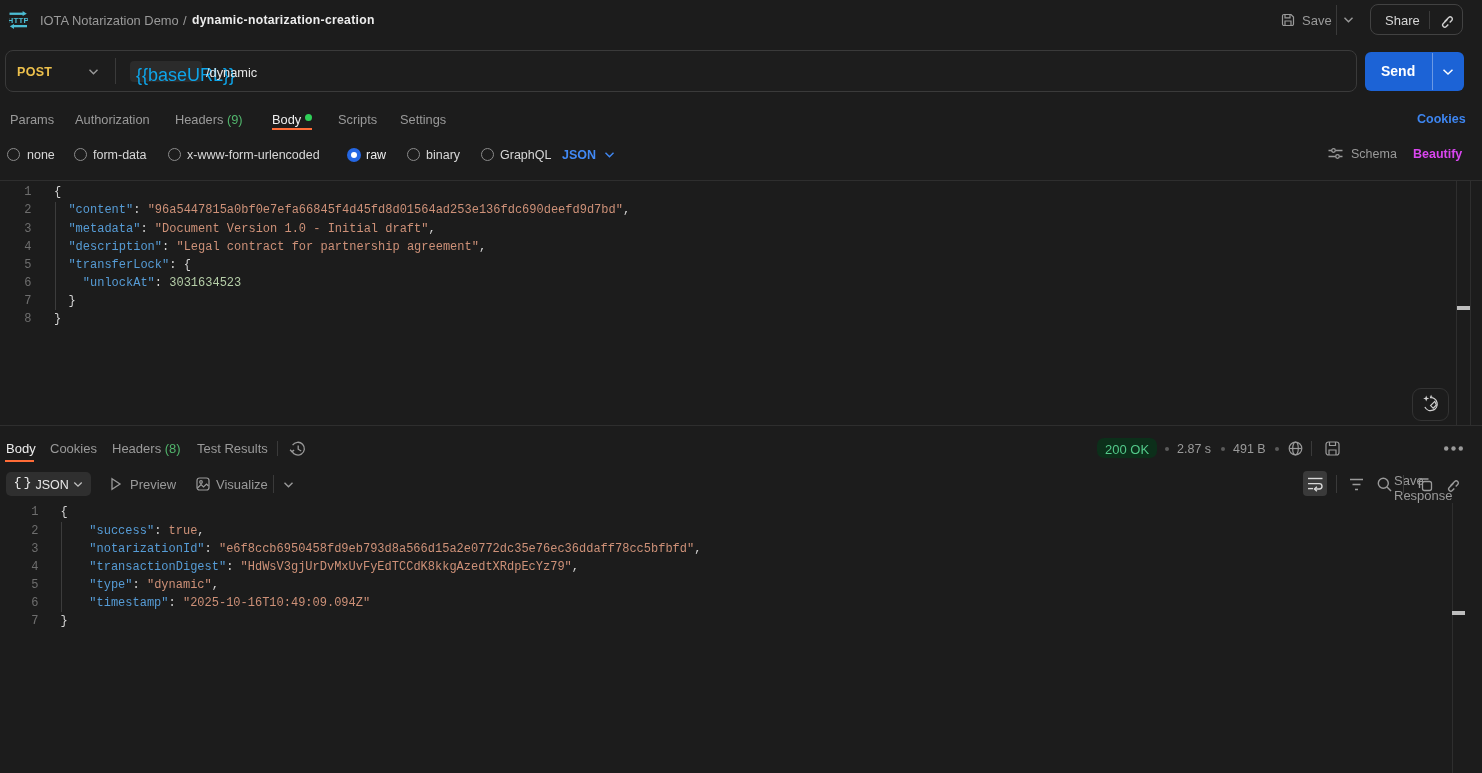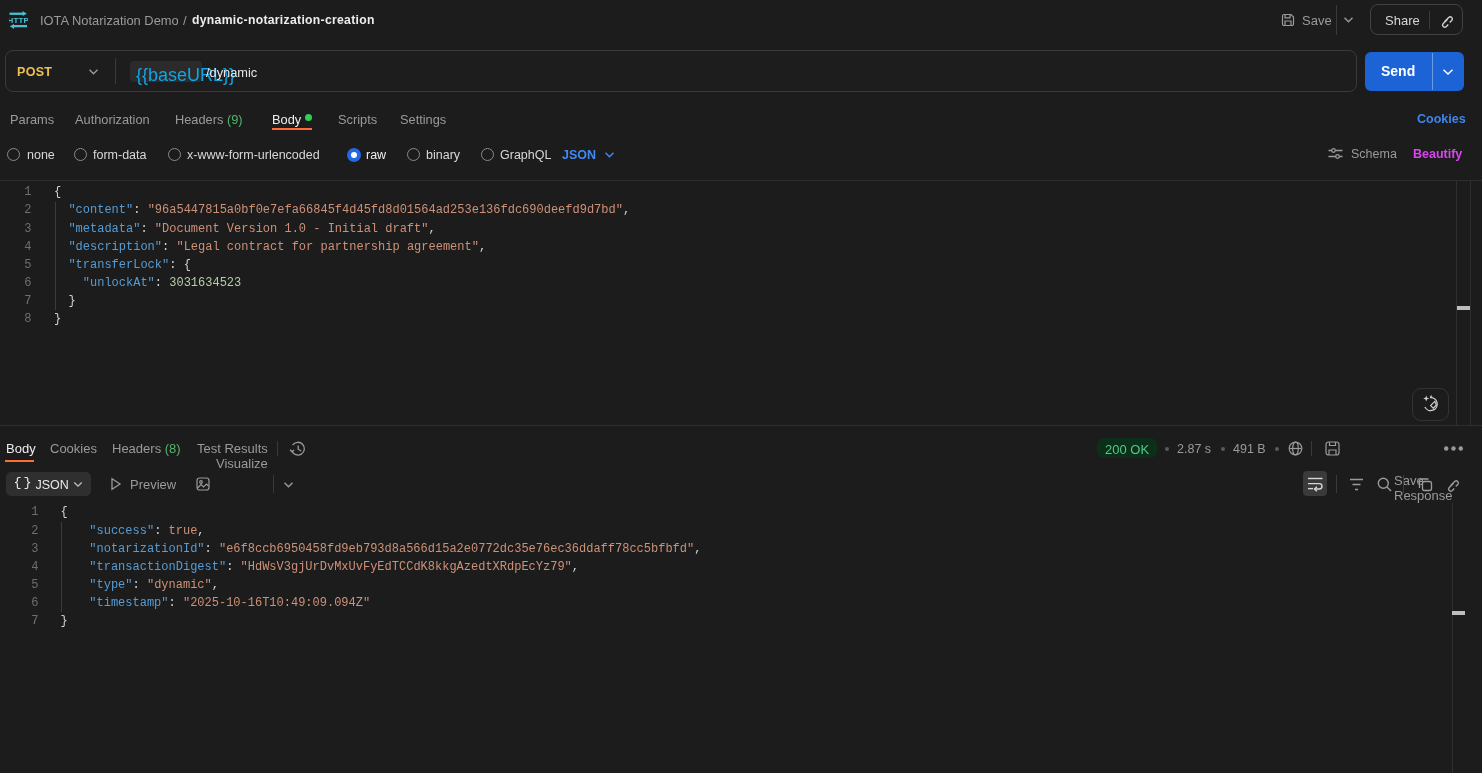--- a/index.html
+++ b/index.html
@@ -182,21 +182,21 @@
   </svg>
 <svg class="abs" style="left:110px;top:477px;" width="12" height="14" viewBox="0 0 12 14" fill="none" stroke="#9a9a9a" stroke-width="1.3">
     <path d="M2 1.8 L10 7 L2 12.2 z"></path>
   </svg>
 <div class="abs gray" style="left:130px;top:477px;font-size:13px;">Preview</div>
 <svg class="abs" style="left:196px;top:477px;" width="14" height="14" viewBox="0 0 14 14" fill="none" stroke="#9a9a9a" stroke-width="1.2">
   <rect x="1" y="1" width="12" height="12" rx="2.5"></rect>
   <circle cx="5" cy="5" r="1.3"></circle>
   <path d="M1.5 11 l3.5-3.5 2.5 2.5 3-3 2 2"></path>
 </svg>
-<div class="abs gray" style="left:216px;top:456px;font-size:13px;">Visualize</div>
+<div class="abs gray" style="left:216px;top:477px;font-size:13px;">Visualize</div>
 <div class="abs" style="left:273px;top:475px;width:1px;height:18px;background:#3a3a3a;"></div>
 <svg class="abs" style="left:283px;top:481px;" width="11" height="8" viewBox="0 0 11 8" fill="none" stroke="#9a9a9a" stroke-width="1.4">
     <path d="M1.5 1.8 L5.5 5.8 L9.5 1.8"></path>
   </svg>
 
 <div class="abs" style="left:1303px;top:471px;width:24px;height:25px;background:#3a3a3a;border-radius:4px;"></div>
 <svg class="abs" style="left:1307px;top:477px;" width="17" height="15" viewBox="0 0 17 15" fill="none" stroke="#d8d8d8" stroke-width="1.4">
   <path d="M1 1.5 h14.5"></path>
   <path d="M1 6.6 h11.3 a2.7 2.7 0 0 1 0 5.4 h-4.6"></path>
   <path d="M1 11.6 h5"></path>

